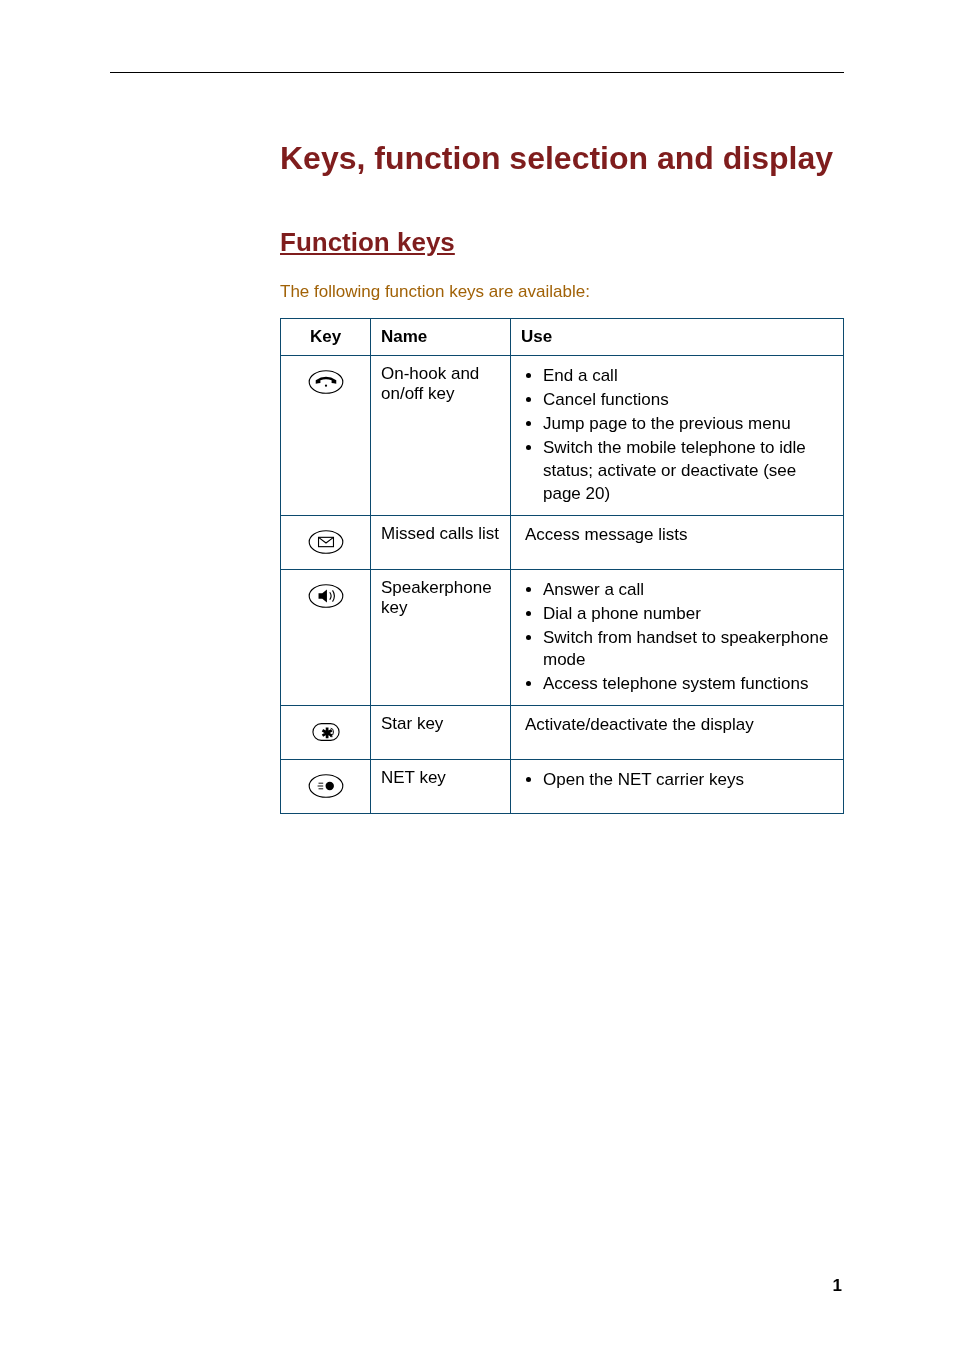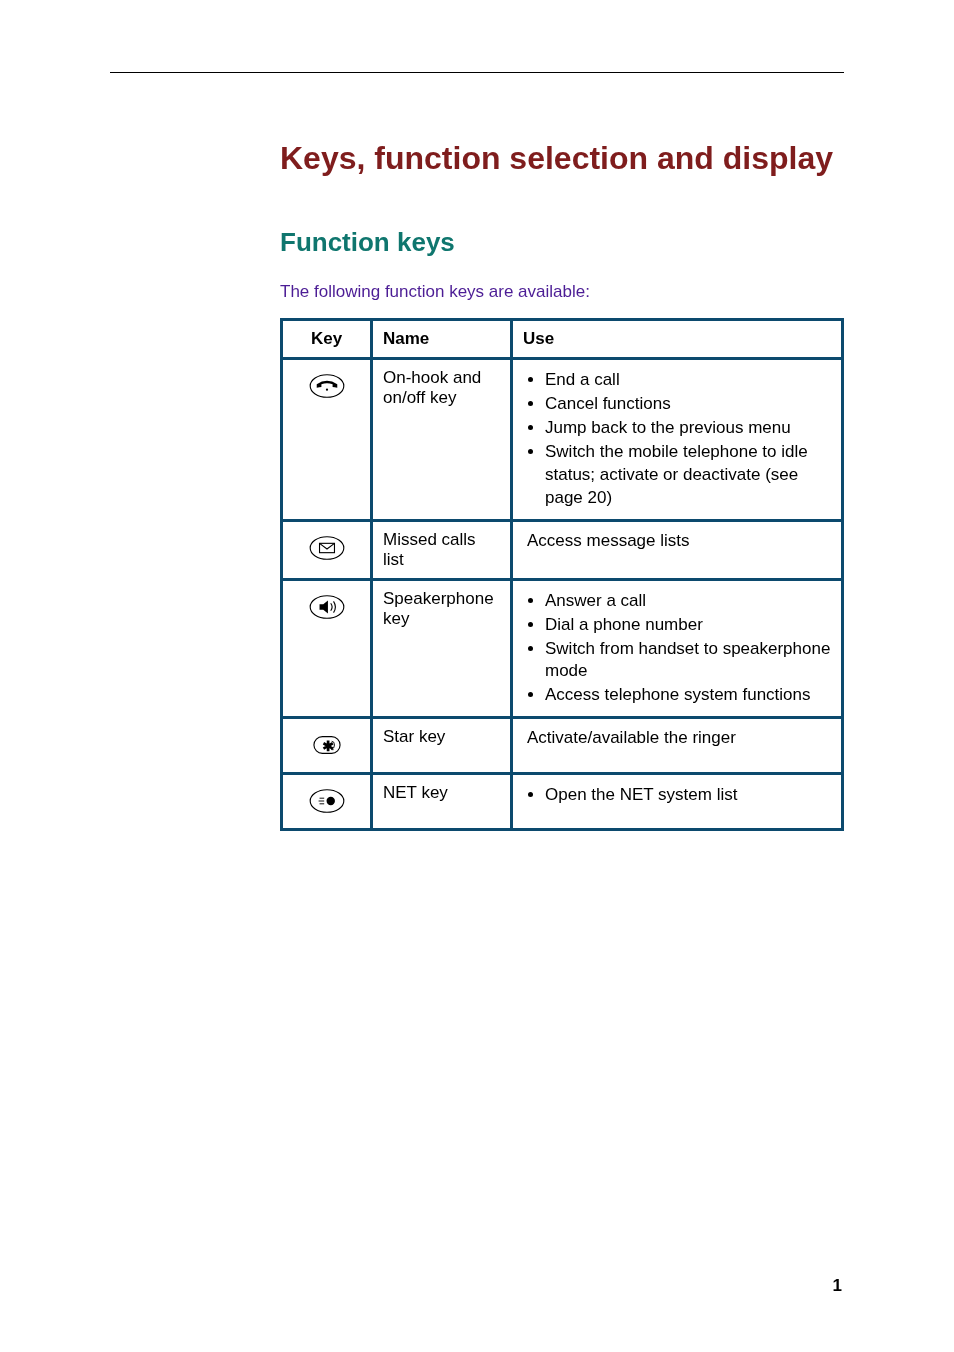--- a/index.html
+++ b/index.html
@@ -27,35 +27,36 @@
   .h1 {
     font-size: 32px;
     font-weight: 700;
     color: #7f1d1d;
     font-family: Arial, Helvetica, sans-serif;
     margin-bottom: 50px;
   }
   .h2 {
     font-size: 26px;
     font-weight: 700;
-    color: #0f766e;
+    color: #7f1d1d;
     margin-bottom: 24px;
+    text-decoration: underline;
   }
   .intro {
     font-size: 17px;
     font-weight: 300;
-    color: #4c1d95;
+    color: #a16207;
     margin-bottom: 16px;
   }
   table {
     border-collapse: collapse;
     width: 100%;
   }
   th, td {
-    border: 3px solid #0c4a6e;
+    border: 1px solid #0c4a6e;
     padding: 8px 10px;
     vertical-align: top;
     font-size: 17px;
     text-align: left;
   }
   th {
     font-weight: 700;
   }
   th.key-col { text-align: center; }
   td.key-cell {
@@ -108,21 +109,21 @@
             <ellipse cx="20" cy="15" rx="18" ry="12" fill="none" stroke="#000" stroke-width="1.2"></ellipse>
             <path d="M9 13 Q20 6 31 13 L31 17 Q28 16 26 16 L26 13 Q20 11 14 13 L14 16 Q12 16 9 17 Z" fill="#000"></path>
             <circle cx="20" cy="19" r="1.2" fill="#000"></circle>
           </svg>
         </td>
         <td class="name-cell">On-hook and on/off key</td>
         <td class="use-cell">
           <ul class="use-list">
             <li>End a call</li>
             <li>Cancel functions</li>
-            <li>Jump back to the previous menu</li>
+            <li>Jump page to the previous menu</li>
             <li>Switch the mobile telephone to idle status; activate or deactivate (see page 20)</li>
           </ul>
         </td>
       </tr>
 
 
       <tr>
         <td class="key-cell">
           <svg class="keyicon" viewBox="0 0 40 30">
             <ellipse cx="20" cy="15" rx="18" ry="12" fill="none" stroke="#000" stroke-width="1.2"></ellipse>
@@ -159,39 +160,39 @@
       <tr>
         <td class="key-cell">
           <svg class="keyicon" viewBox="0 0 40 30">
             <rect x="6" y="6" width="28" height="18" rx="9" ry="9" fill="none" stroke="#000" stroke-width="1.2"></rect>
             <text x="15" y="21" font-size="15" font-weight="bold" fill="#000">✱</text>
             <path d="M25 11 Q28 11 28 15 Q28 19 25 19 L25 20 L27 20" fill="none" stroke="#000" stroke-width="1"></path>
           </svg>
         </td>
         <td class="name-cell">Star key</td>
         <td class="use-cell">
-          <div class="plain-use">Activate/available the ringer</div>
+          <div class="plain-use">Activate/deactivate the display</div>
         </td>
       </tr>
 
 
       <tr>
         <td class="key-cell">
           <svg class="keyicon" viewBox="0 0 40 30">
             <ellipse cx="20" cy="15" rx="18" ry="12" fill="none" stroke="#000" stroke-width="1.2"></ellipse>
             <circle cx="24" cy="15" r="4.5" fill="#000"></circle>
             <line x1="12" y1="12" x2="17" y2="12" stroke="#000" stroke-width="1"></line>
             <line x1="11" y1="15" x2="17" y2="15" stroke="#000" stroke-width="1"></line>
             <line x1="12" y1="18" x2="17" y2="18" stroke="#000" stroke-width="1"></line>
           </svg>
         </td>
         <td class="name-cell">NET key</td>
         <td class="use-cell">
           <ul class="use-list">
-            <li>Open the NET system list</li>
+            <li>Open the NET carrier keys</li>
           </ul>
         </td>
       </tr>
 
     </tbody>
   </table>
 </div>
 
 <div class="pgnum">1</div>
 

